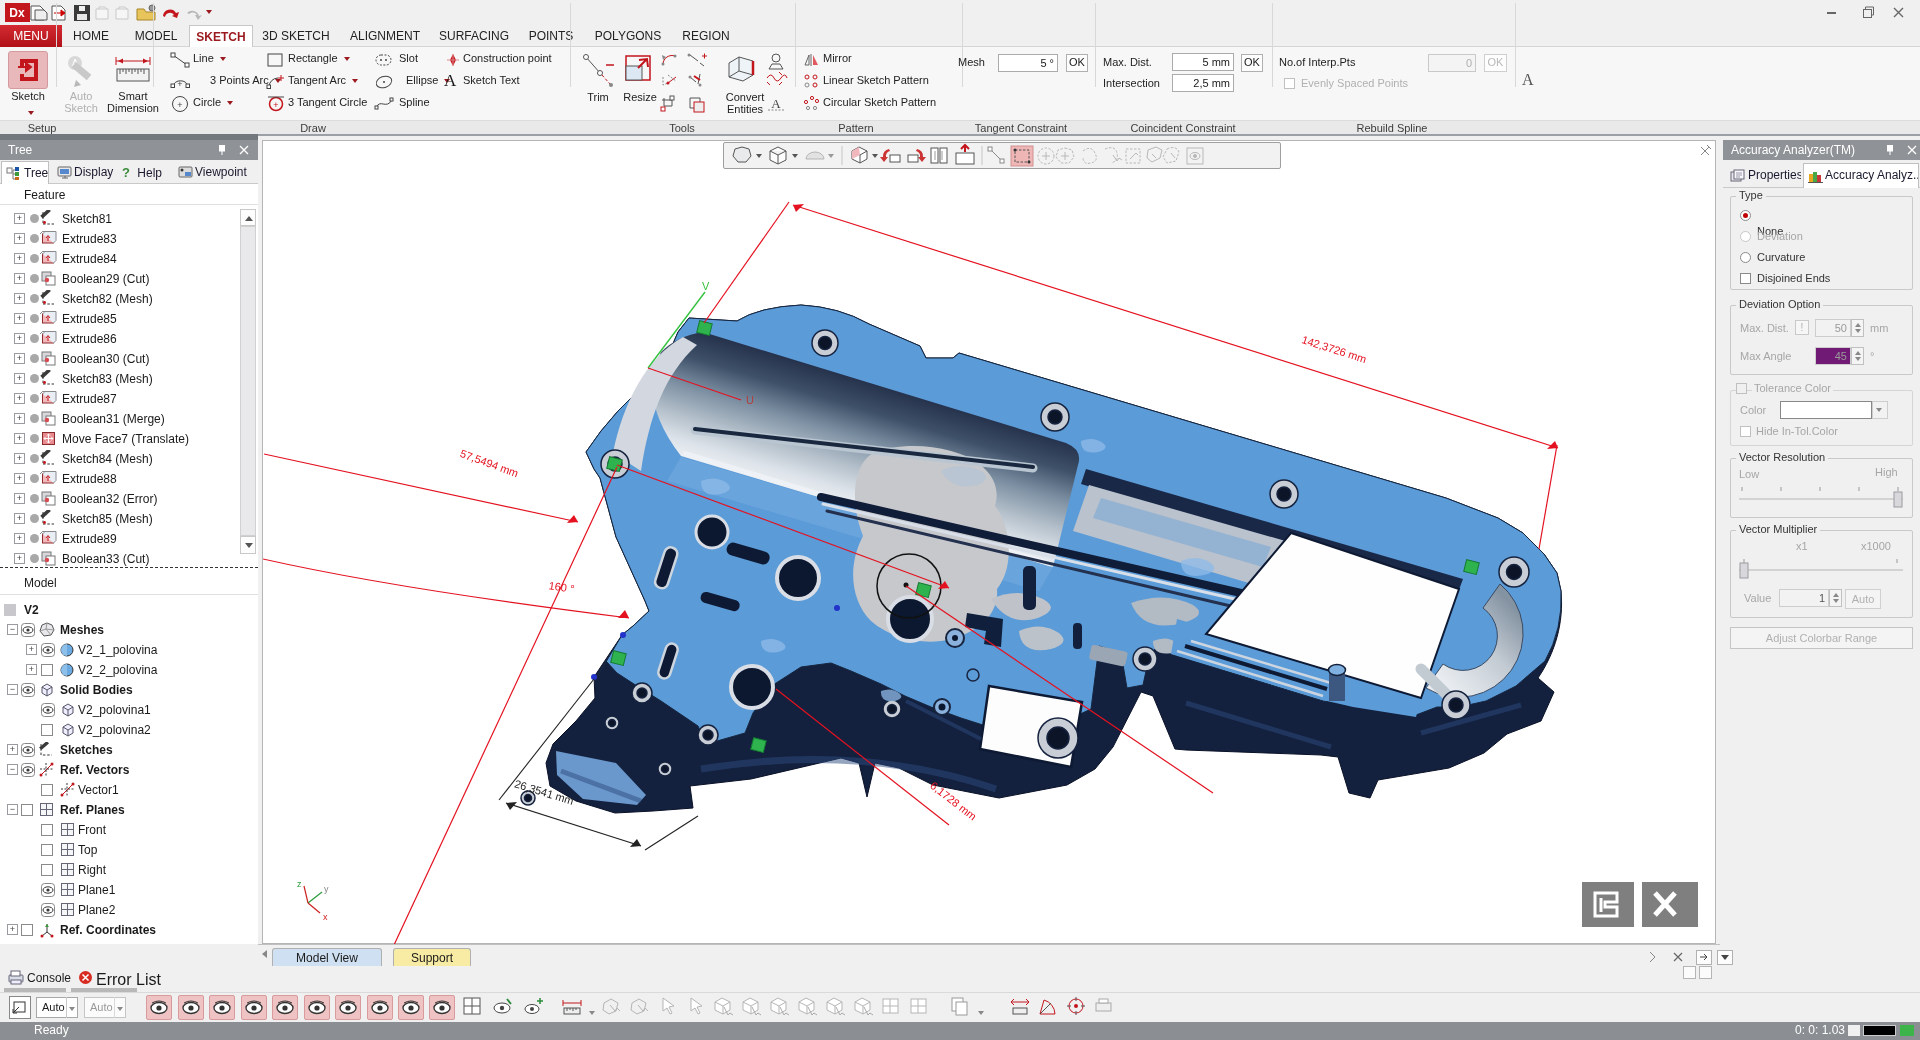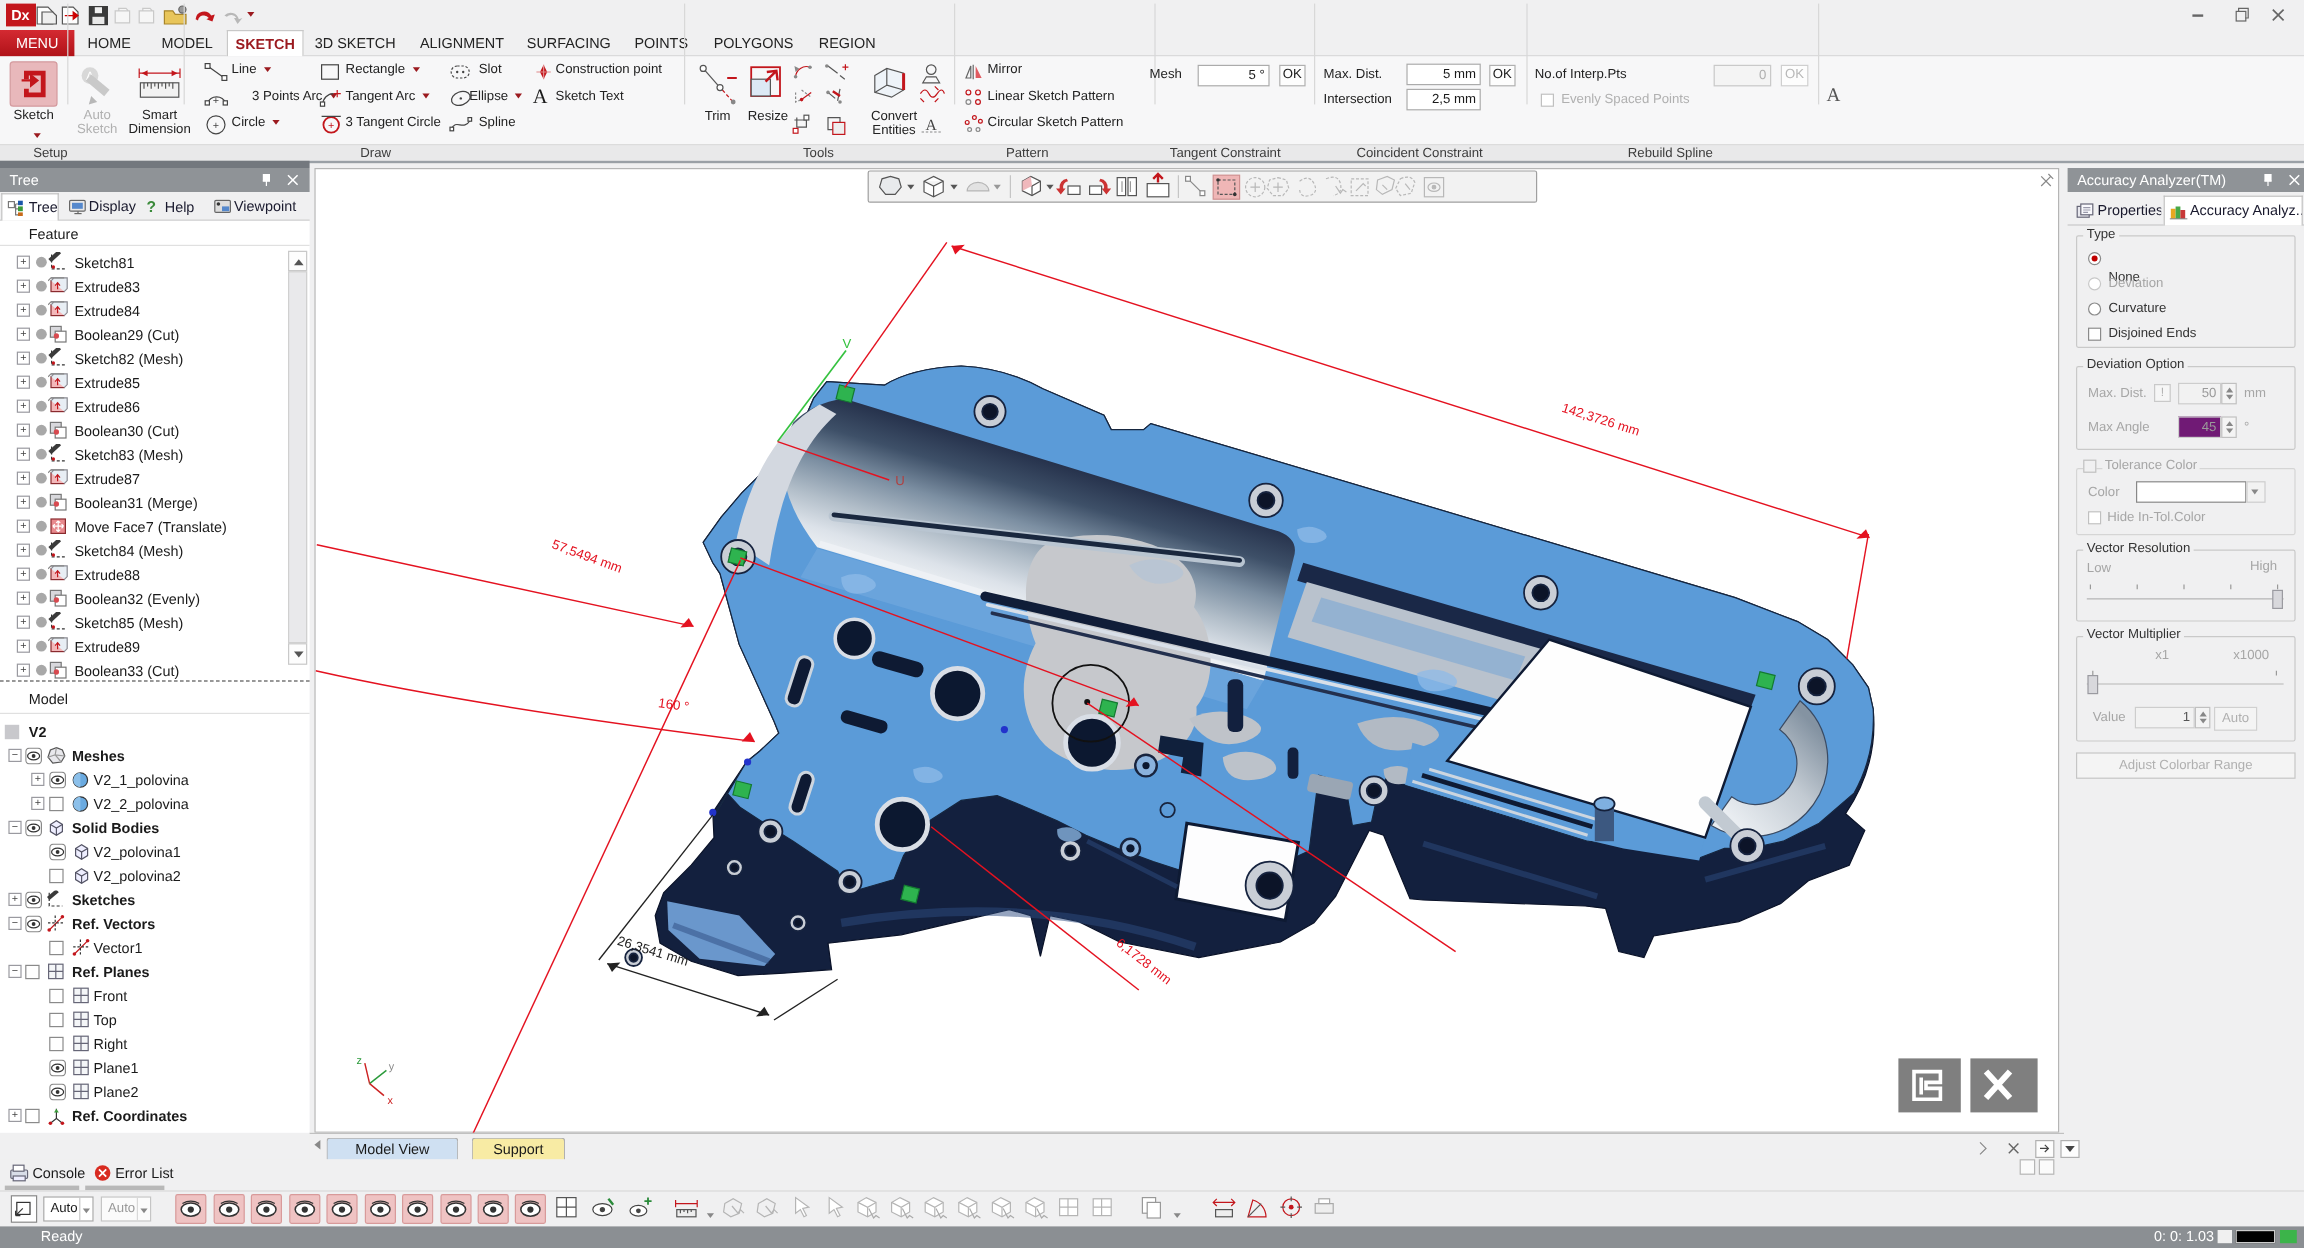--- a/index.html
+++ b/index.html
@@ -194,21 +194,21 @@
   <svg class="abs" style="left:374px;top:5px" width="22" height="16">
     <rect x="2" y="3" width="15" height="10" rx="5" fill="none" stroke="#444" stroke-dasharray="2 1.5"></rect>
       <circle cx="7" cy="8" r="1" fill="#444"></circle>
       <circle cx="12" cy="8" r="1" fill="#444"></circle>
   </svg>
   <div class="rsmall" style="left:399px;top:5px">Slot</div>
   <svg class="abs" style="left:374px;top:26px" width="22" height="18">
     <ellipse cx="10" cy="9" rx="8" ry="5.5" fill="none" stroke="#444" transform="rotate(-20 10 9)"></ellipse>
       <circle cx="10" cy="9" r="1" fill="#444"></circle>
   </svg>
-  <div class="rsmall" style="left:391px;top:27px">Ellipse <span class="caret"></span></div>
+  <div class="rsmall" style="left:406px;top:27px">Ellipse <span class="caret"></span></div>
   <svg class="abs" style="left:374px;top:48px" width="22" height="18">
     <path d="M2,13 C6,3 12,15 18,5" stroke="#444" fill="none"></path>
       <rect x="1" y="11" width="3" height="3" fill="#fff" stroke="#444"></rect>
       <rect x="16" y="3" width="3" height="3" fill="#fff" stroke="#444"></rect>
   </svg>
   <div class="rsmall" style="left:399px;top:49px">Spline</div>
   <svg class="abs" style="left:444px;top:5px" width="18" height="16">
       <path d="M9,2 l3,6 -3,6 -3,-6 z" fill="#c3161c"></path>
       <path d="M3,8 h12 M9,2 v12" stroke="#e08a8a"></path>
     </svg>
@@ -496,21 +496,21 @@
           <span style="position:absolute;left:62px">Extrude88</span>
         </div>
         <div class="trow" style="top:305px">
           <span class="pbox" style="left:14px;top:4px">+</span>
           <span class="gdot" style="left:30px;top:5px"></span>
           <svg width="17" height="17" style="position:absolute;left:40px;top:1px">
             <rect x="2" y="2" width="9" height="9" fill="#d8d8dc" stroke="#777"></rect>
             <rect x="6" y="6" width="9" height="9" fill="#fff" stroke="#777"></rect>
             <circle cx="7" cy="10" r="2.2" fill="#d84a50"></circle>
           </svg>
-          <span style="position:absolute;left:62px">Boolean32 (Evenly)</span>
+          <span style="position:absolute;left:62px">Boolean32 (Error)</span>
         </div>
         <div class="trow" style="top:325px">
           <span class="pbox" style="left:14px;top:4px">+</span>
           <span class="gdot" style="left:30px;top:5px"></span>
           <svg width="17" height="17" style="position:absolute;left:40px;top:1px">
             <path d="M3,2 v12 m0,0 h11" stroke="#333" stroke-dasharray="2.5 1.8" fill="none"></path>
             <rect x="5" y="4" width="11" height="3.6" transform="rotate(-42 5 11)" fill="#3a3a3a"></rect>
             <circle cx="4.5" cy="12.5" r="1.4" fill="#c3161c"></circle>
           </svg>
           <span style="position:absolute;left:62px">Sketch85 (Mesh)</span>
@@ -1118,21 +1118,21 @@
   <svg class="abs" style="left:8px;top:4px" width="16" height="15">
       <rect x="1" y="5" width="14" height="7" rx="1" fill="#d8dde8" stroke="#667"></rect>
       <rect x="3" y="1" width="9" height="5" fill="#fff" stroke="#667"></rect>
       <rect x="3" y="10" width="10" height="4" fill="#eef" stroke="#667"></rect>
     </svg>
   <div class="abs" style="left:27px;top:5px;font-size:12px">Console</div>
   <svg class="abs" style="left:78px;top:4px" width="15" height="15">
       <circle cx="7.5" cy="7.5" r="6.5" fill="#d82a20"></circle>
       <path d="M4.5,4.5 l6,6 m0,-6 l-6,6" stroke="#fff" stroke-width="1.5"></path>
     </svg>
-  <div class="abs" style="left:96px;top:5px;font-size:12px">Error List</div>
+  <div class="abs" style="left:96px;top:5px;font-size:16px">Error List</div>
   <div class="abs" style="left:4px;top:22px;width:62px;height:4px;background:#b8b8b8"></div>
   <div class="abs" style="left:1683px;top:0px;width:13px;height:13px;border:1px solid #b5b5b5;background:#fbfbfb"></div>
   <div class="abs" style="left:1699px;top:0px;width:13px;height:13px;border:1px solid #b5b5b5;background:#fbfbfb"></div>
   <div class="abs" style="left:71px;top:22px;width:66px;height:4px;background:#b8b8b8"></div>
 </div>
 
 <div class="abs" id="toolbarrow">
     <div id="bt-icons">
       <div class="abs" style="left:9px;top:3px;width:22px;height:23px;border:1px solid #888;background:#fff"><svg width="20" height="21">
           <rect x="4" y="5" width="11" height="10" fill="none" stroke="#333"></rect>

